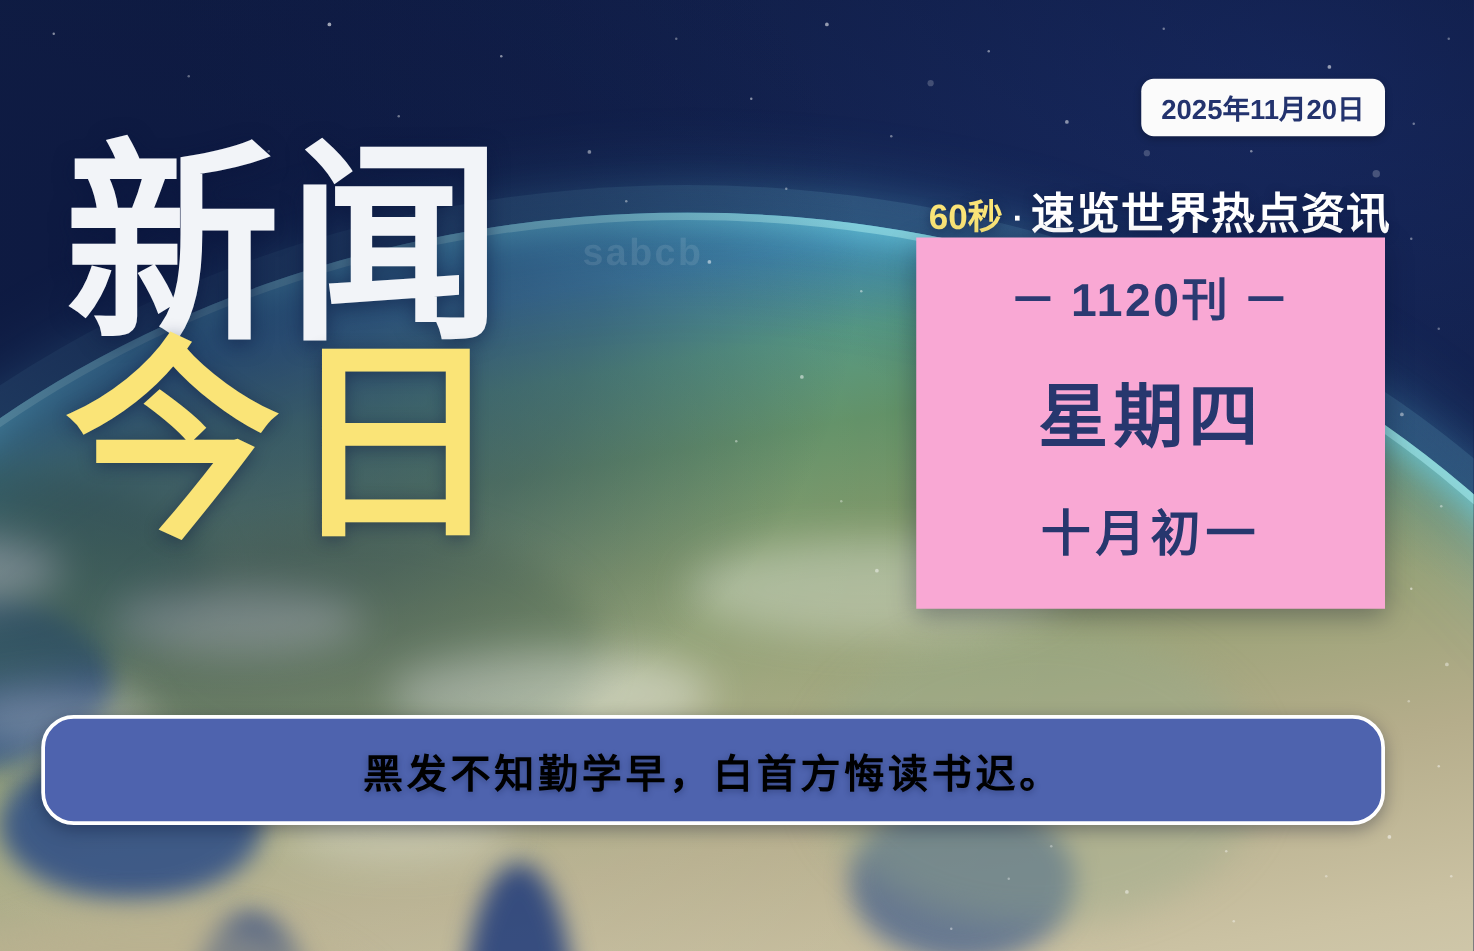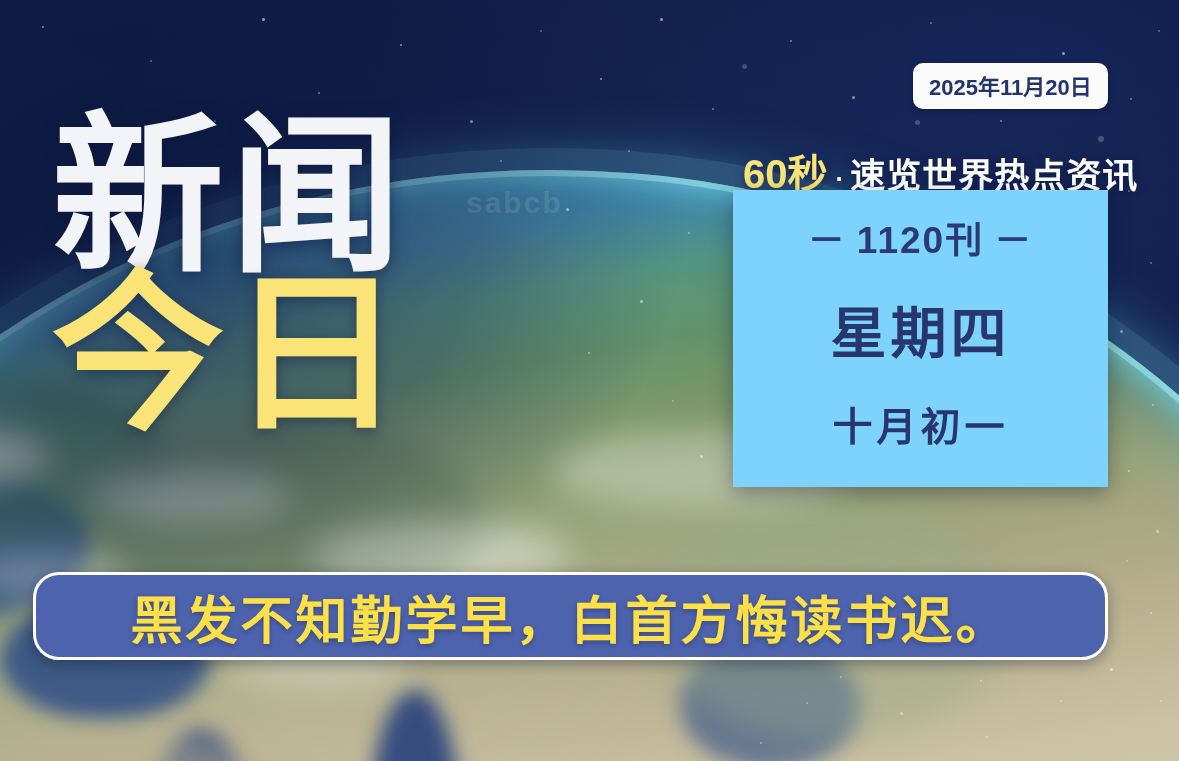--- a/index.html
+++ b/index.html
@@ -131,39 +131,39 @@
     white-space:nowrap;
   }
 
   
   .tagline{
     position:absolute;left:743px;top:142px;
     white-space:nowrap;
     display:flex;align-items:baseline;
   }
   .tag-60{
-    font-weight:700;font-size:40px;color:#fae477;
+    font-weight:700;font-size:28px;color:#fae477;
     text-shadow:0 2px 8px rgba(10,20,60,.5);
     letter-spacing:0px;
   }
   .tag-dot{
     font-weight:700;font-size:26px;color:#ffffff;
     margin:0 6px 0 8px;
   }
   .tag-rest{
     font-weight:700;font-size:35px;color:#ffffff;
     letter-spacing:1px;
     text-shadow:0 2px 8px rgba(10,20,60,.5);
   }
 
   
   .card{
     position:absolute;left:733px;top:190px;
     width:375px;height:297px;
-    background:#7dd3fc;
+    background:#f9a8d4;
     box-shadow:0 6px 20px rgba(5,12,40,.35);
     display:flex;flex-direction:column;
     align-items:center;justify-content:flex-start;
     padding-top:16px;box-sizing:border-box;
   }
   .issue{
     font-weight:700;font-size:37px;color:#2b3a72;
     letter-spacing:2px;white-space:nowrap;
     margin-top:4px;
   }
@@ -182,21 +182,21 @@
     position:absolute;left:33px;top:572px;
     width:1075px;height:88px;
     box-sizing:border-box;
     background:#4e63ae;
     border:3px solid #ffffff;
     border-radius:26px;
     display:flex;align-items:center;justify-content:center;
     box-shadow:0 4px 14px rgba(5,12,40,.35);
   }
   .quote-text{
-    color:#fde047;font-weight:700;font-size:52px;
+    color:#000000;font-weight:700;font-size:32px;
     letter-spacing:3px;white-space:nowrap;
     text-shadow:0 2px 5px rgba(12,22,60,.35);
   }
 </style>
 </head>
 <body>
 
 <div id="poster">
 
   <div class="space"></div>

